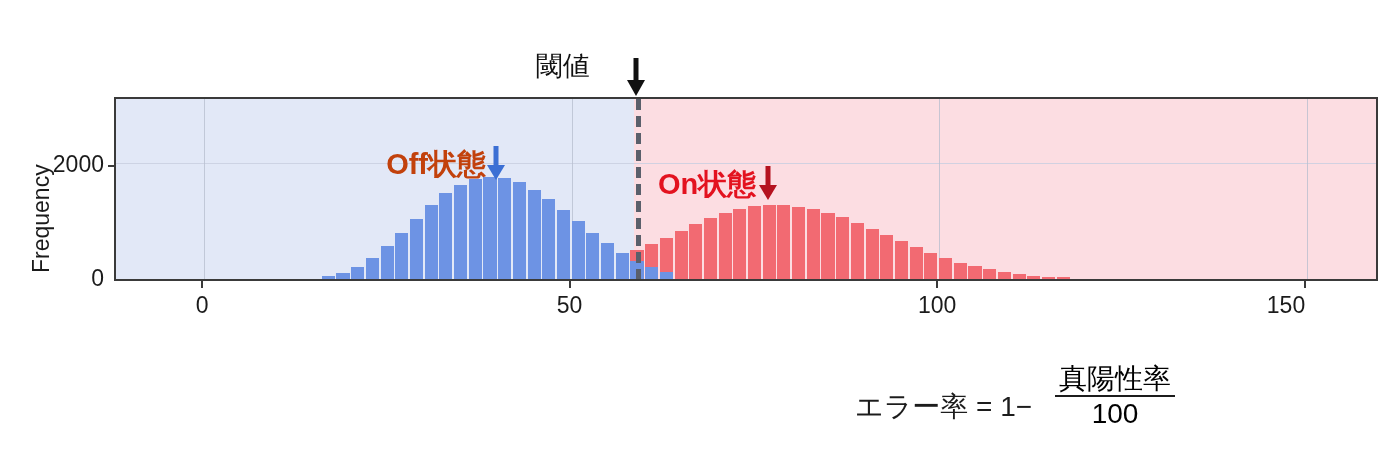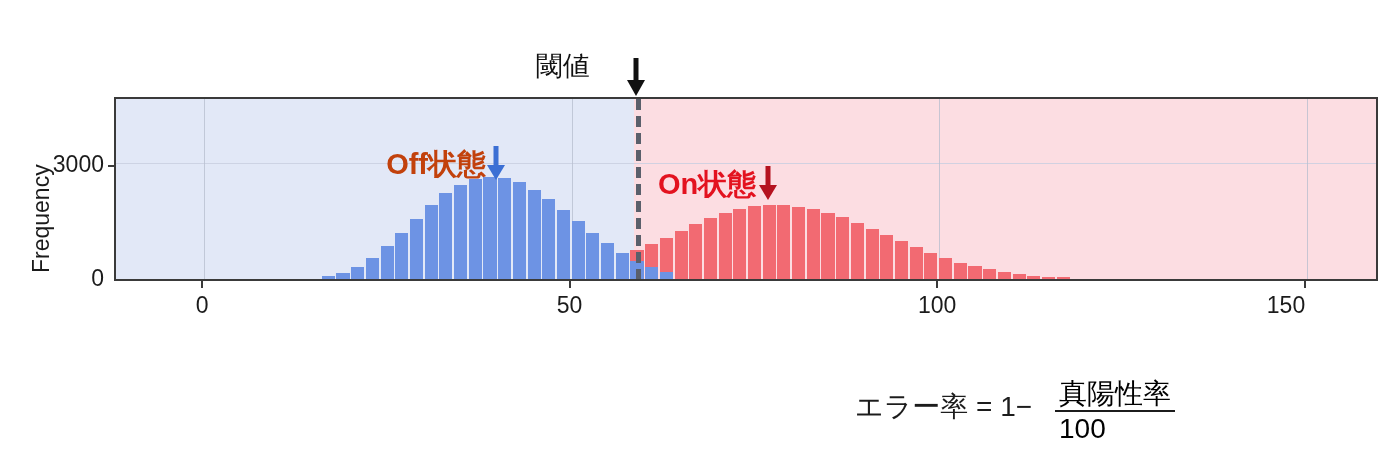--- a/index.html
+++ b/index.html
@@ -48,39 +48,39 @@
   
   .anno-label{position:absolute;white-space:nowrap;text-align:left;margin-top:35px;}
   .anno-thr{font-size:27px;color:#111;}
   .anno-off{font-size:29px;color:#c2410c;font-weight:700;}
   .anno-on{font-size:29px;color:#e3121f;font-weight:700;}
   .arrow{position:absolute;}
 
   
   .caption{position:absolute;font-size:28px;color:#1c1c1c;white-space:nowrap;}
   .caption .hl{color:#a51218;}
-  .frac{position:absolute;display:inline-block;text-align:left;margin-top:15px;}
+  .frac{position:absolute;display:inline-block;text-align:center;}
   .frac .num{font-size:28px;line-height:1.12;padding:0 4px;}
   .frac .rule{height:2px;background:#1c1c1c;margin:1px 0 1px 0;}
   .frac .den{font-size:28px;line-height:1.12;padding:0 4px;}
 </style>
 </head>
 <body>
 
 <div id="stage">
 
   <div class="anno-label anno-thr" id="thr-label" style="left: 535.767px; width: 200px; top: 13px;">閾値</div>
   <svg class="arrow" id="thr-arrow" width="22" height="38" style="left: 624.767px; top: 58px;">
     <line x1="11" y1="0" x2="11" y2="24" stroke="#111" stroke-width="5"></line>
     <polygon points="2,22 20,22 11,38" fill="#111"></polygon>
   </svg>
 
   <div class="ylabel" id="ylabel" style="left: 28px; top: 273px;">Frequency</div>
   <div class="ytick-label" id="ytick-0" style="left: 0px; width: 104px; top: 265px;">0</div>
-  <div class="ytick-label" id="ytick-5000" style="left: 0px; width: 104px; top: 151px;">3000</div>
+  <div class="ytick-label" id="ytick-5000" style="left: 0px; width: 104px; top: 151px;">2000</div>
   <div class="ytick-mark" id="ytick-mark-5000" style="left: 108px; top: 165px;"></div>
 
   <div class="plot-frame">
     <div class="band band-off" id="band-off" style="background: rgb(226, 232, 247); width: 521.767px;"></div>
     <div class="band band-on" id="band-on" style="background: rgb(252, 221, 226); width: 742.233px;"></div>
 
     <div class="gridline-h" id="grid-5000" style="bottom: 115px;"></div>
     <div id="vgrids">
         <div class="gridline-v" style="left: 88.186px;"></div>
         <div class="gridline-v" style="left: 455.628px;"></div>

